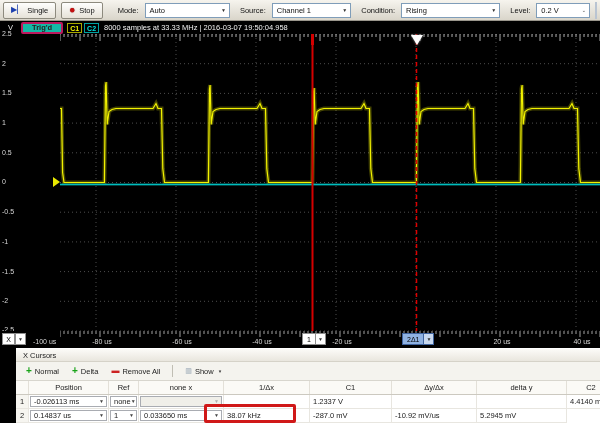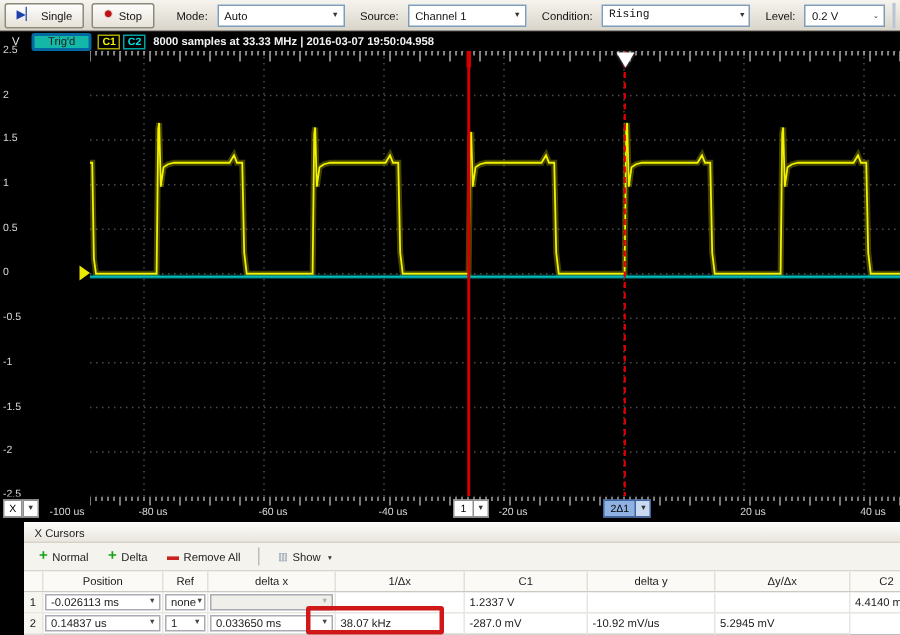--- a/index.html
+++ b/index.html
@@ -13,37 +13,37 @@
     padding:0 3px; font-size:7.5px; color:#111; border-bottom:1px solid #9a968c; }
   .tbtn { display:flex; align-items:center; gap:4px; height:17px; padding:0 7px;
     background:linear-gradient(#fefefd,#e6e2d8); border:1px solid #8d8a7e;
     border-radius:2px; margin-right:5px; }
   .ic-single { color:#1b3fae; font-size:8px; line-height:8px; }
   .ic-stop { color:#c41010; font-size:10px; line-height:10px; text-shadow:0 0 1px #700; }
   .tlabel { margin:0 6px 0 10px; }
   .combo { background:#fff; border:1px solid #7f9db9; height:15px; display:flex;
     align-items:center; justify-content:space-between; padding:0 3px 0 4px; }
   .combo .arr { color:#333; font-size:5px; margin-left:4px; }
-  .w86 { width:86px; } .w80 { width:80px; } .w76 { width:100px;font-family:Liberation Mono, monospace; } .w54 { width:54px; }
+  .w86 { width:86px; } .w80 { width:80px; } .w76 { width:100px; } .w54 { width:54px; }
   .tb-spacer { flex:1; height:17px; margin-left:5px; background:#e4ecf6;
     border:1px solid #b9c4d2; }
 
   
   #statusbar { position:absolute; left:0; top:21px; width:600px; height:13px;
     background:#000; color:#fff; display:flex; align-items:center;
     font-size:7.5px; padding-left:8px; }
   #unit-v { width:13px; color:#e8e8e8; }
-  #trigd { background:#14b8a6; color:#222; font-weight:normal; border:2px solid #0369a1;
+  #trigd { background:#14b8a6; color:#222; font-weight:bold; border:2px solid #be185d;
     border-radius:2px; padding:0 9px; height:12px; line-height:9px; display:flex;
     align-items:center; margin-right:4px; }
   .chbadge { border:1px solid; padding:0 2px; height:10px; line-height:9px;
     font-weight:bold; margin-right:2px; font-size:7px; }
   #c1badge { color:#f6f600; border-color:#a8a800; }
   #c2badge { color:#00e6e6; border-color:#00a2a2; }
-  #samples { margin-left:3px; color:#f2f2f2;font-weight:bold; }
+  #samples { margin-left:3px; color:#f2f2f2; }
 
   
   #scope-svg { position:absolute; left:60px; top:34px; }
   .ylab { position:absolute; left:2px; color:#d8d8d8; font-size:7px; width:20px; }
   #gnd-marker { position:absolute; left:53px; top:177px; width:0; height:0;
     border-top:5px solid transparent; border-bottom:5px solid transparent;
     border-left:7px solid #e8e800; }
   #cursor1-handle { position:absolute; left:311px; top:34px; width:3px; height:11px;
     background:#d40000; }
   #trig-marker { position:absolute; left:411px; top:35px; width:0; height:0;
@@ -508,25 +508,25 @@
         <span class="ic-show">▥</span>
         <span>Show</span>
         <span class="ic-showarr">▾</span>
       </div>
     </div>
 
     <div class="trow" id="thead">
       <div class="hcell"></div>
       <div class="hcell">Position</div>
       <div class="hcell">Ref</div>
-      <div class="hcell">delta x</div>
+      <div class="hcell">none x</div>
       <div class="hcell">1/Δx</div>
       <div class="hcell">C1</div>
+      <div class="hcell">Δy/Δx</div>
       <div class="hcell">delta y</div>
-      <div class="hcell">Δy/Δx</div>
       <div class="hcell">C2</div>
     </div>
 
     <div class="trow drow">
       <div class="dcell numcell">1</div>
       <div class="dcell" style="padding:0">
         <div class="cellcombo">
           <span>-0.026113 ms</span>
           <span class="arr">▼</span>
         </div>

